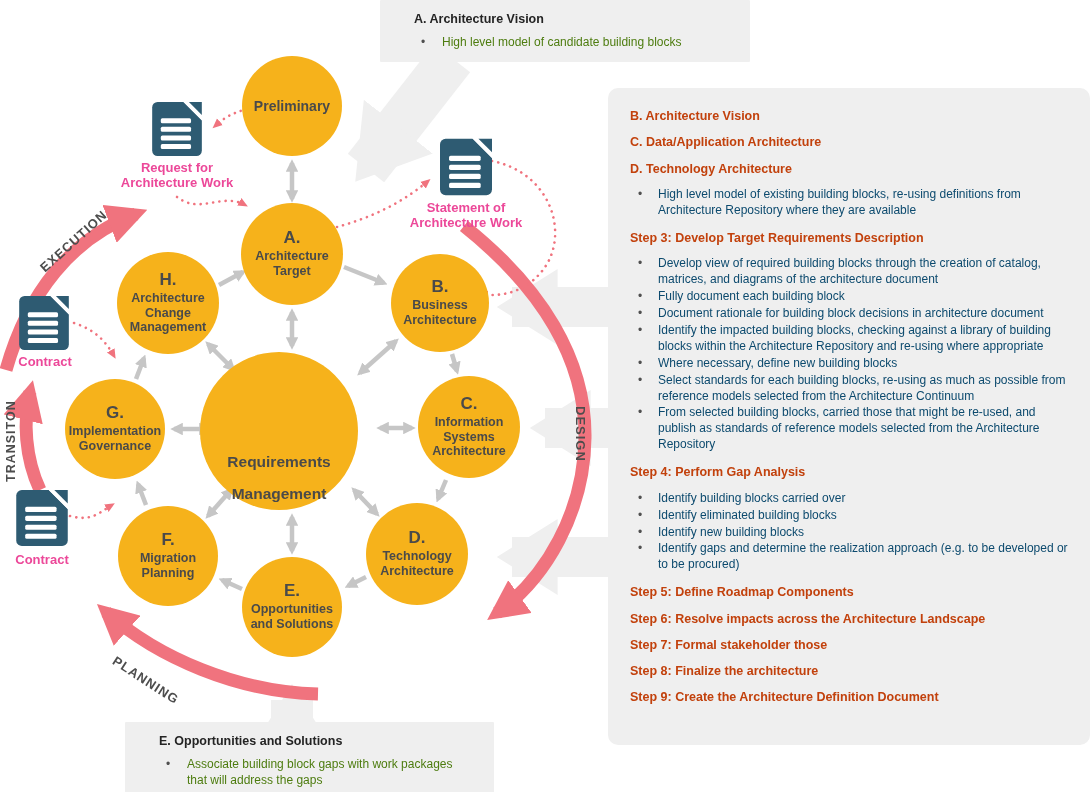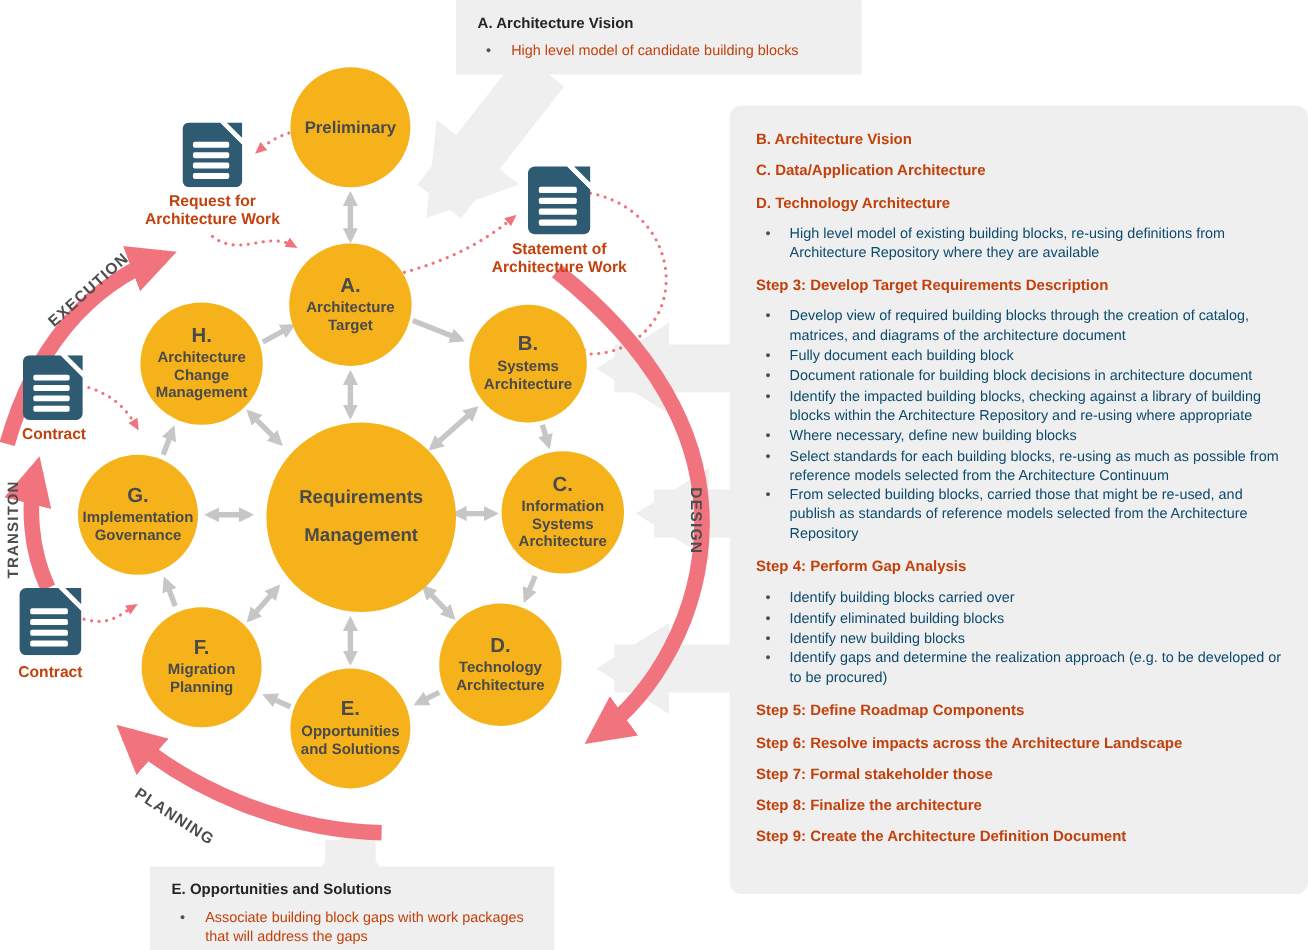--- a/index.html
+++ b/index.html
@@ -12,32 +12,32 @@
           display:flex;flex-direction:column;align-items:center;justify-content:center;
           text-align:center;font-weight:bold;}
   .circle .letter{font-size:17px;line-height:1.05;margin-bottom:2px;}
   .circle .letter:empty{display:none;}
   .circle .pname{font-size:12.5px;line-height:1.18;}
   .circle.prelim .pname{font-size:14px;}
   .circle.center-c .pname{font-size:15.5px;line-height:2.05;width:128px;}
 
   
   .doc{position:absolute;}
-  .doc-label{position:absolute;text-align:center;font-weight:bold;color:#c2410c;
+  .doc-label{position:absolute;text-align:center;font-weight:bold;color:#ec4899;
              font-size:13px;line-height:1.18;}
 
   
   .stage-label{position:absolute;font-weight:bold;color:#4D4D4D;font-size:13px;
                letter-spacing:1px;white-space:nowrap;}
 
   
-  .callout{position:absolute;background:#EFEFEF;border-radius:1px;padding:11px 18px;}
+  .callout{position:absolute;background:#EFEFEF;border-radius:1px;padding:11px 34px;}
   .c-title{font-size:12.5px;font-weight:bold;color:#242424;line-height:1.3;}
   .c-bullet{position:relative;margin-top:7px;padding-left:28px;font-size:12px;
-            color:#c2410c;line-height:1.35;}
+            color:#4d7c0f;line-height:1.35;}
   .c-bullet::before{content:"\2022";position:absolute;left:7px;color:#4F4F4F;}
 
   .panel{position:absolute;left:608px;top:88px;width:482px;height:657px;
          background:#EFEFEF;border-radius:10px;padding:10px 20px 10px 22px;
          box-sizing:border-box;}
   .p-head{font-size:12.5px;font-weight:bold;color:#c2410c;line-height:1.3;margin:10px 0;}
   .p-list{list-style:none;margin:7px 0 11px;padding:0;}
   .p-list li{position:relative;padding-left:28px;font-size:12px;color:#0c4a6e;
              line-height:1.33;margin:1px 0;}
   .p-list li::before{content:"\2022";position:absolute;left:8px;color:#4F4F4F;}
@@ -116,21 +116,21 @@
   <div class="circle prelim" style="left:242px;top:56px;width:100px;height:100px;">
 
     <span class="pname">Preliminary</span>
   </div>
   <div class="circle" style="left:241px;top:203px;width:102px;height:102px;">
     <span class="letter">A.</span>
     <span class="pname">Architecture Target</span>
   </div>
   <div class="circle" style="left:391px;top:254px;width:98px;height:98px;">
     <span class="letter">B.</span>
-    <span class="pname">Systems Architecture</span>
+    <span class="pname">Business Architecture</span>
   </div>
   <div class="circle" style="left:418px;top:376px;width:102px;height:102px;">
     <span class="letter">C.</span>
     <span class="pname">Information Systems Architecture</span>
   </div>
   <div class="circle" style="left:366px;top:503px;width:102px;height:102px;">
     <span class="letter">D.</span>
     <span class="pname">Technology Architecture</span>
   </div>
   <div class="circle" style="left:242px;top:557px;width:100px;height:100px;">
@@ -142,21 +142,21 @@
     <span class="pname">Migration Planning</span>
   </div>
   <div class="circle" style="left:65px;top:379px;width:100px;height:100px;">
     <span class="letter">G.</span>
     <span class="pname">Implementation Governance</span>
   </div>
   <div class="circle" style="left:117px;top:252px;width:102px;height:102px;">
     <span class="letter">H.</span>
     <span class="pname">Architecture Change Management</span>
   </div>
-  <div class="circle center-c" style="left:222px;top:352px;width:158px;height:158px;">
+  <div class="circle center-c" style="left:200px;top:352px;width:158px;height:158px;justify-content:flex-end;">
     <span class="pname">Requirements Management</span>
   </div>
 
   <div class="doc" style="left:152px;top:102px;width:50px;height:54px;">
     <svg width="50" height="54" viewBox="0 0 46 50">
       <path d="M5 0 H29 L29 0 46 17 V45 a5 5 0 0 1 -5 5 H5 a5 5 0 0 1 -5 -5 V5 a5 5 0 0 1 5 -5 Z" fill="#2E5B72"></path>
       <path d="M28 -1 L47 18 L47 -1 Z" fill="#fff"></path>
       <path d="M34 0 L46 12 L46 0 Z" fill="#2E5B72"></path>
       <rect x="8" y="15" width="28" height="4.6" rx="1.4" fill="#fff"></rect>
       <rect x="8" y="23" width="28" height="4.6" rx="1.4" fill="#fff"></rect>

